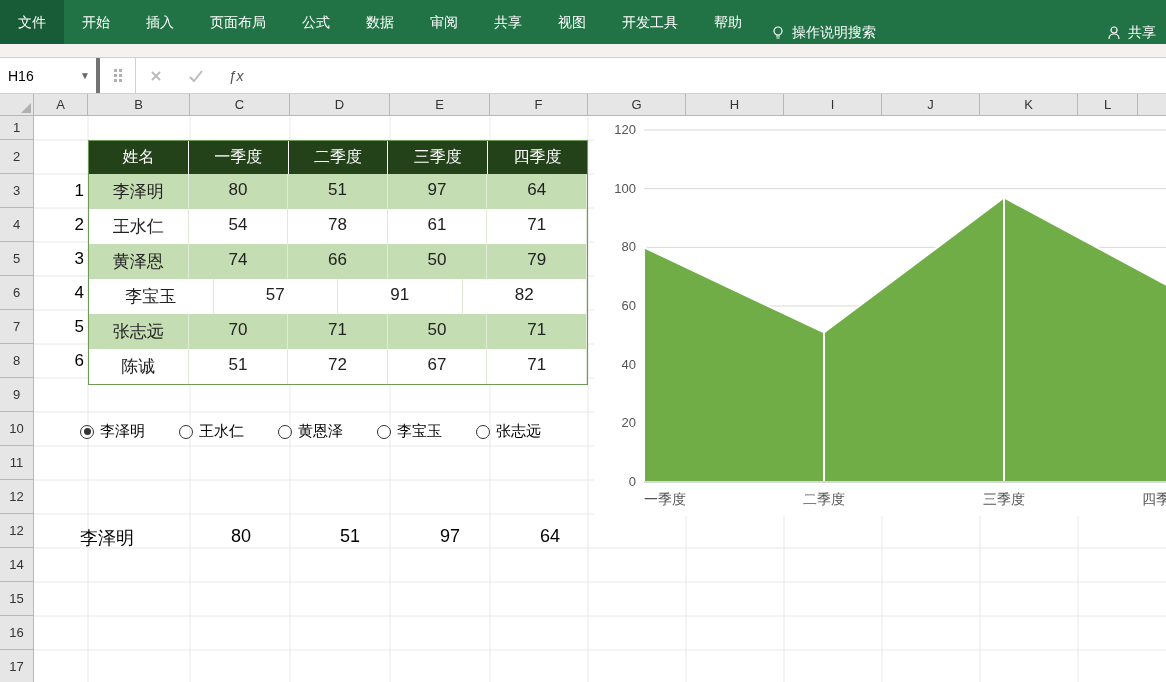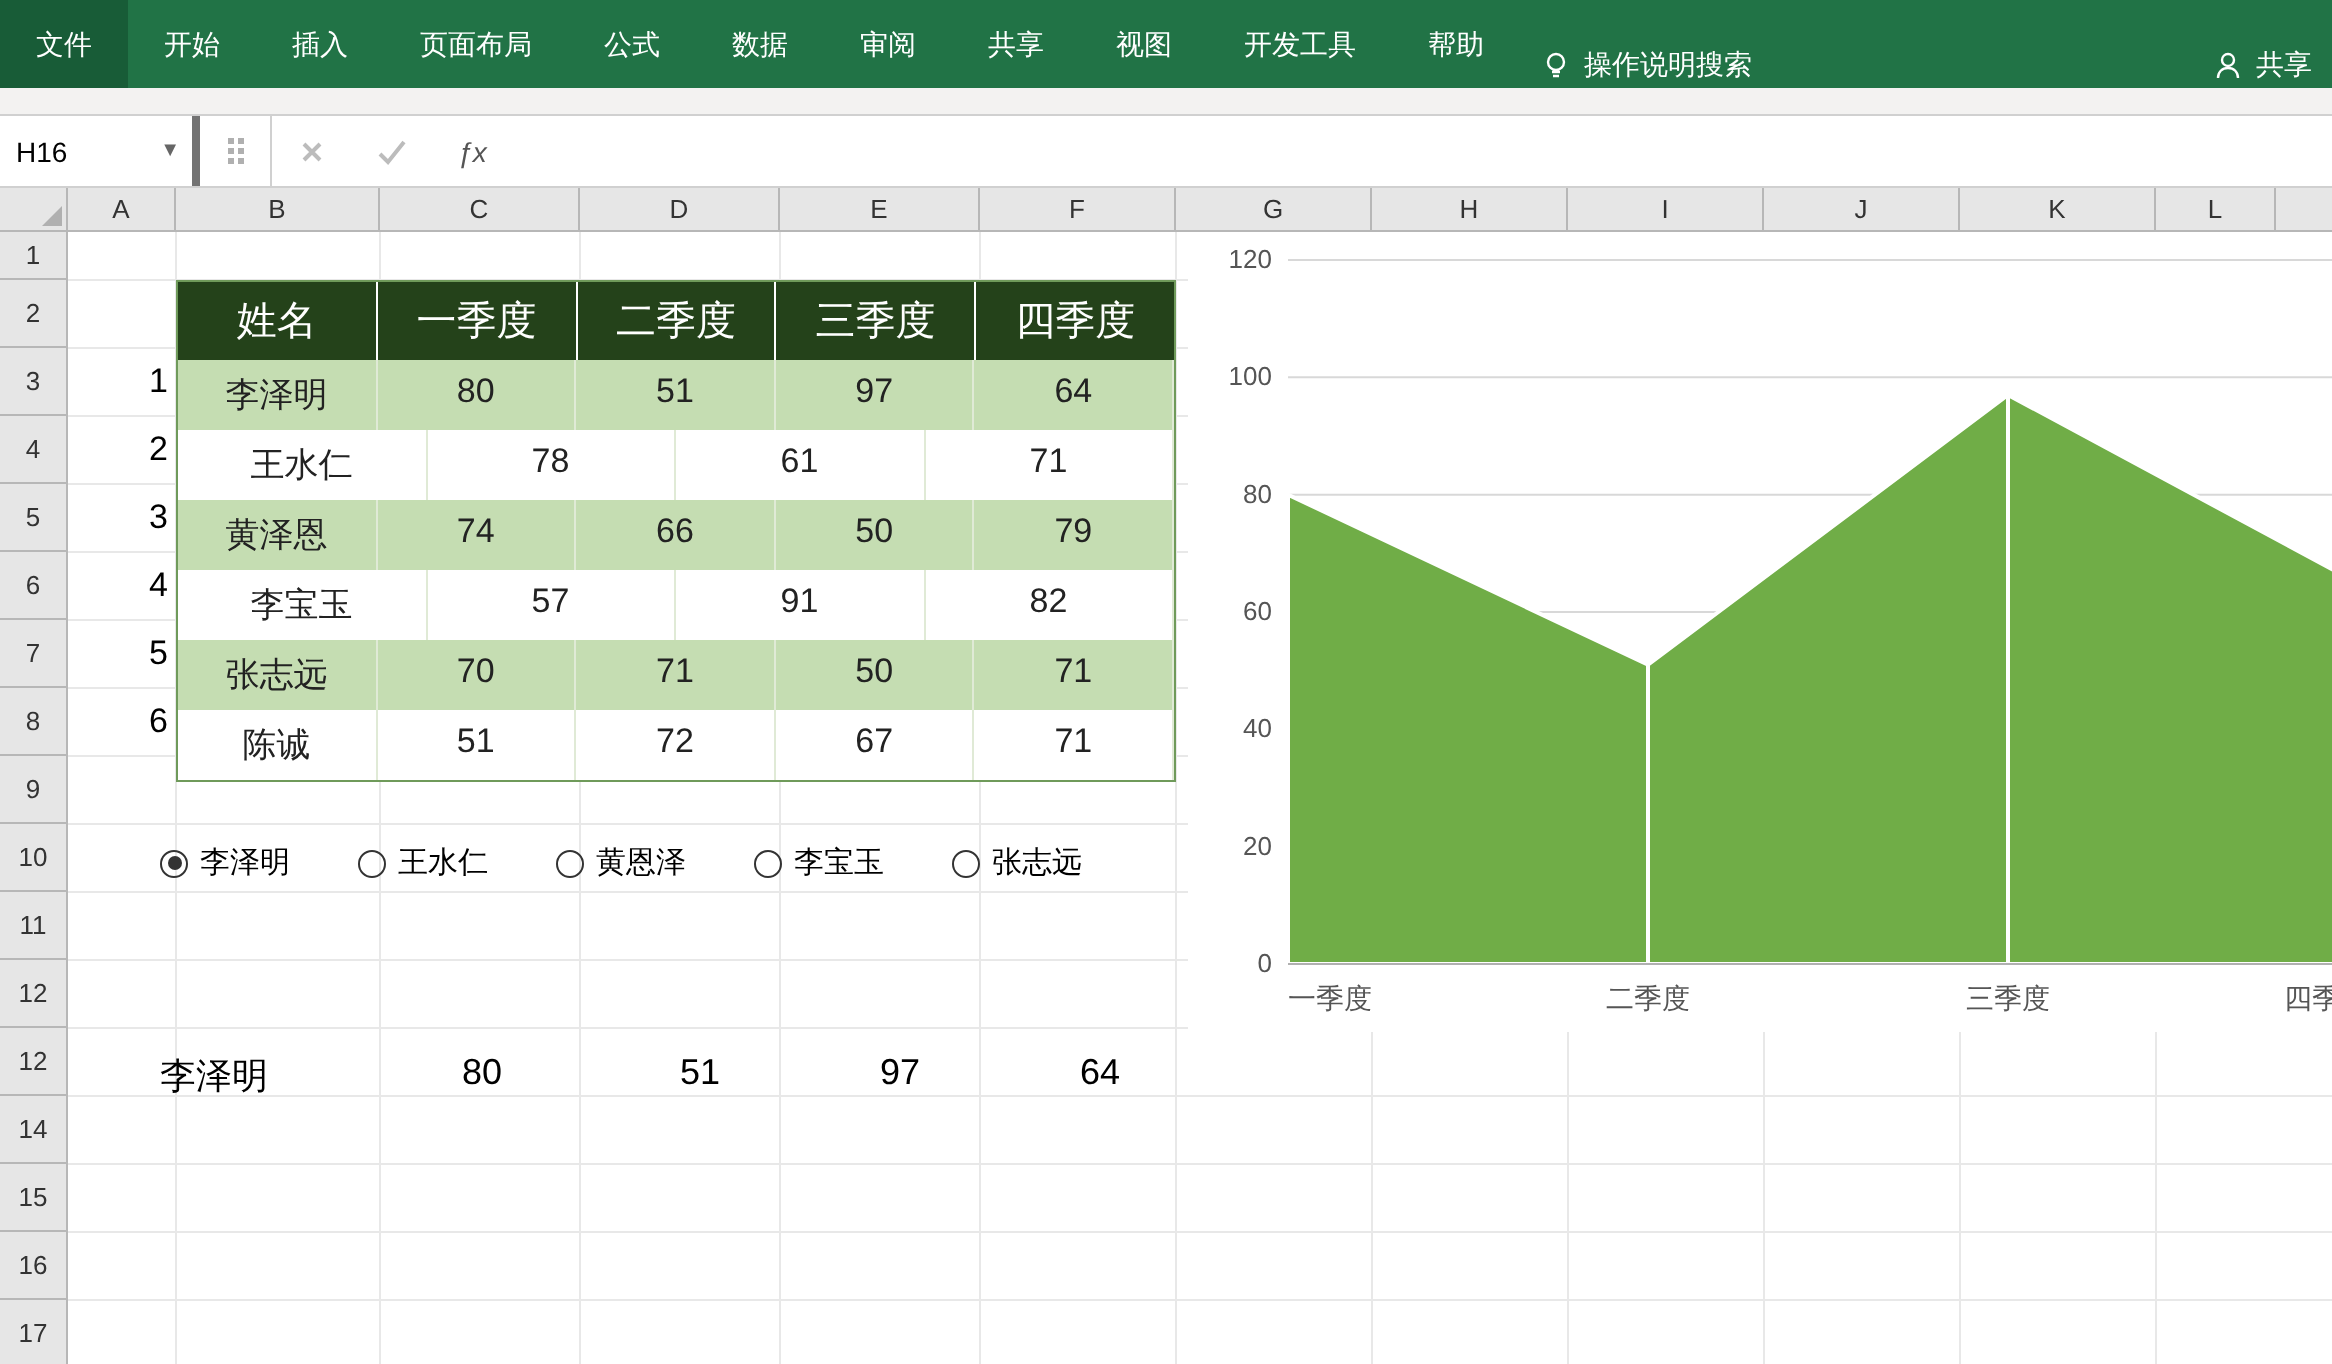--- a/index.html
+++ b/index.html
@@ -40,21 +40,21 @@
 
   .cells { position: absolute; top: 22px; left: 34px; right: 0; bottom: 0; }
 
   
   .cA { width: 54px; } .cB { width: 102px; } .cC { width: 100px; } .cD { width: 100px; } .cE { width: 100px; } .cF { width: 98px; }
   .cG { width: 98px; } .cH { width: 98px; } .cI { width: 98px; } .cJ { width: 98px; } .cK { width: 98px; } .cL { width: 60px; }
 
   
   .datatable { position: absolute; top: 24px; left: 54px; width: 500px; border: 1px solid #6f9a5a; }
   .datatable .hrow { display: flex; background: #24421a; color: #fff; }
-  .datatable .hrow div { flex: 1; text-align: center; padding: 6px 0; font-size: 20px; border-right: 1px solid #fff; }
+  .datatable .hrow div { flex: 1; text-align: center; padding: 6px 0; font-size: 16px; border-right: 1px solid #fff; }
   .datatable .hrow div:last-child { border-right: none; }
   .datatable .drow { display: flex; }
   .datatable .drow div { flex: 1; text-align: center; padding: 6px 0; font-size: 17px; color: #222; border-right: 1px solid #e0ead6; }
   .datatable .drow div:first-child { }
   .datatable .drow:nth-child(odd) { background: #c5ddb2; }
   .datatable .drow:nth-child(even) { background: #fff; }
 
   .idxcol { position: absolute; top: 58px; left: 36px; }
   .idxcol div { height: 34px; line-height: 34px; font-size: 17px; text-align: right; width: 14px; }
 
@@ -228,20 +228,21 @@
       <div id="tablerows">
           <div class="drow">
             <div>李泽明</div>
             <div>80</div>
             <div>51</div>
             <div>97</div>
             <div>64</div>
           </div>
           <div class="drow">
             <div>王水仁</div>
+            <div>54</div>
             <div>78</div>
             <div>61</div>
             <div>71</div>
           </div>
           <div class="drow">
             <div>黄泽恩</div>
             <div>74</div>
             <div>66</div>
             <div>50</div>
             <div>79</div>

